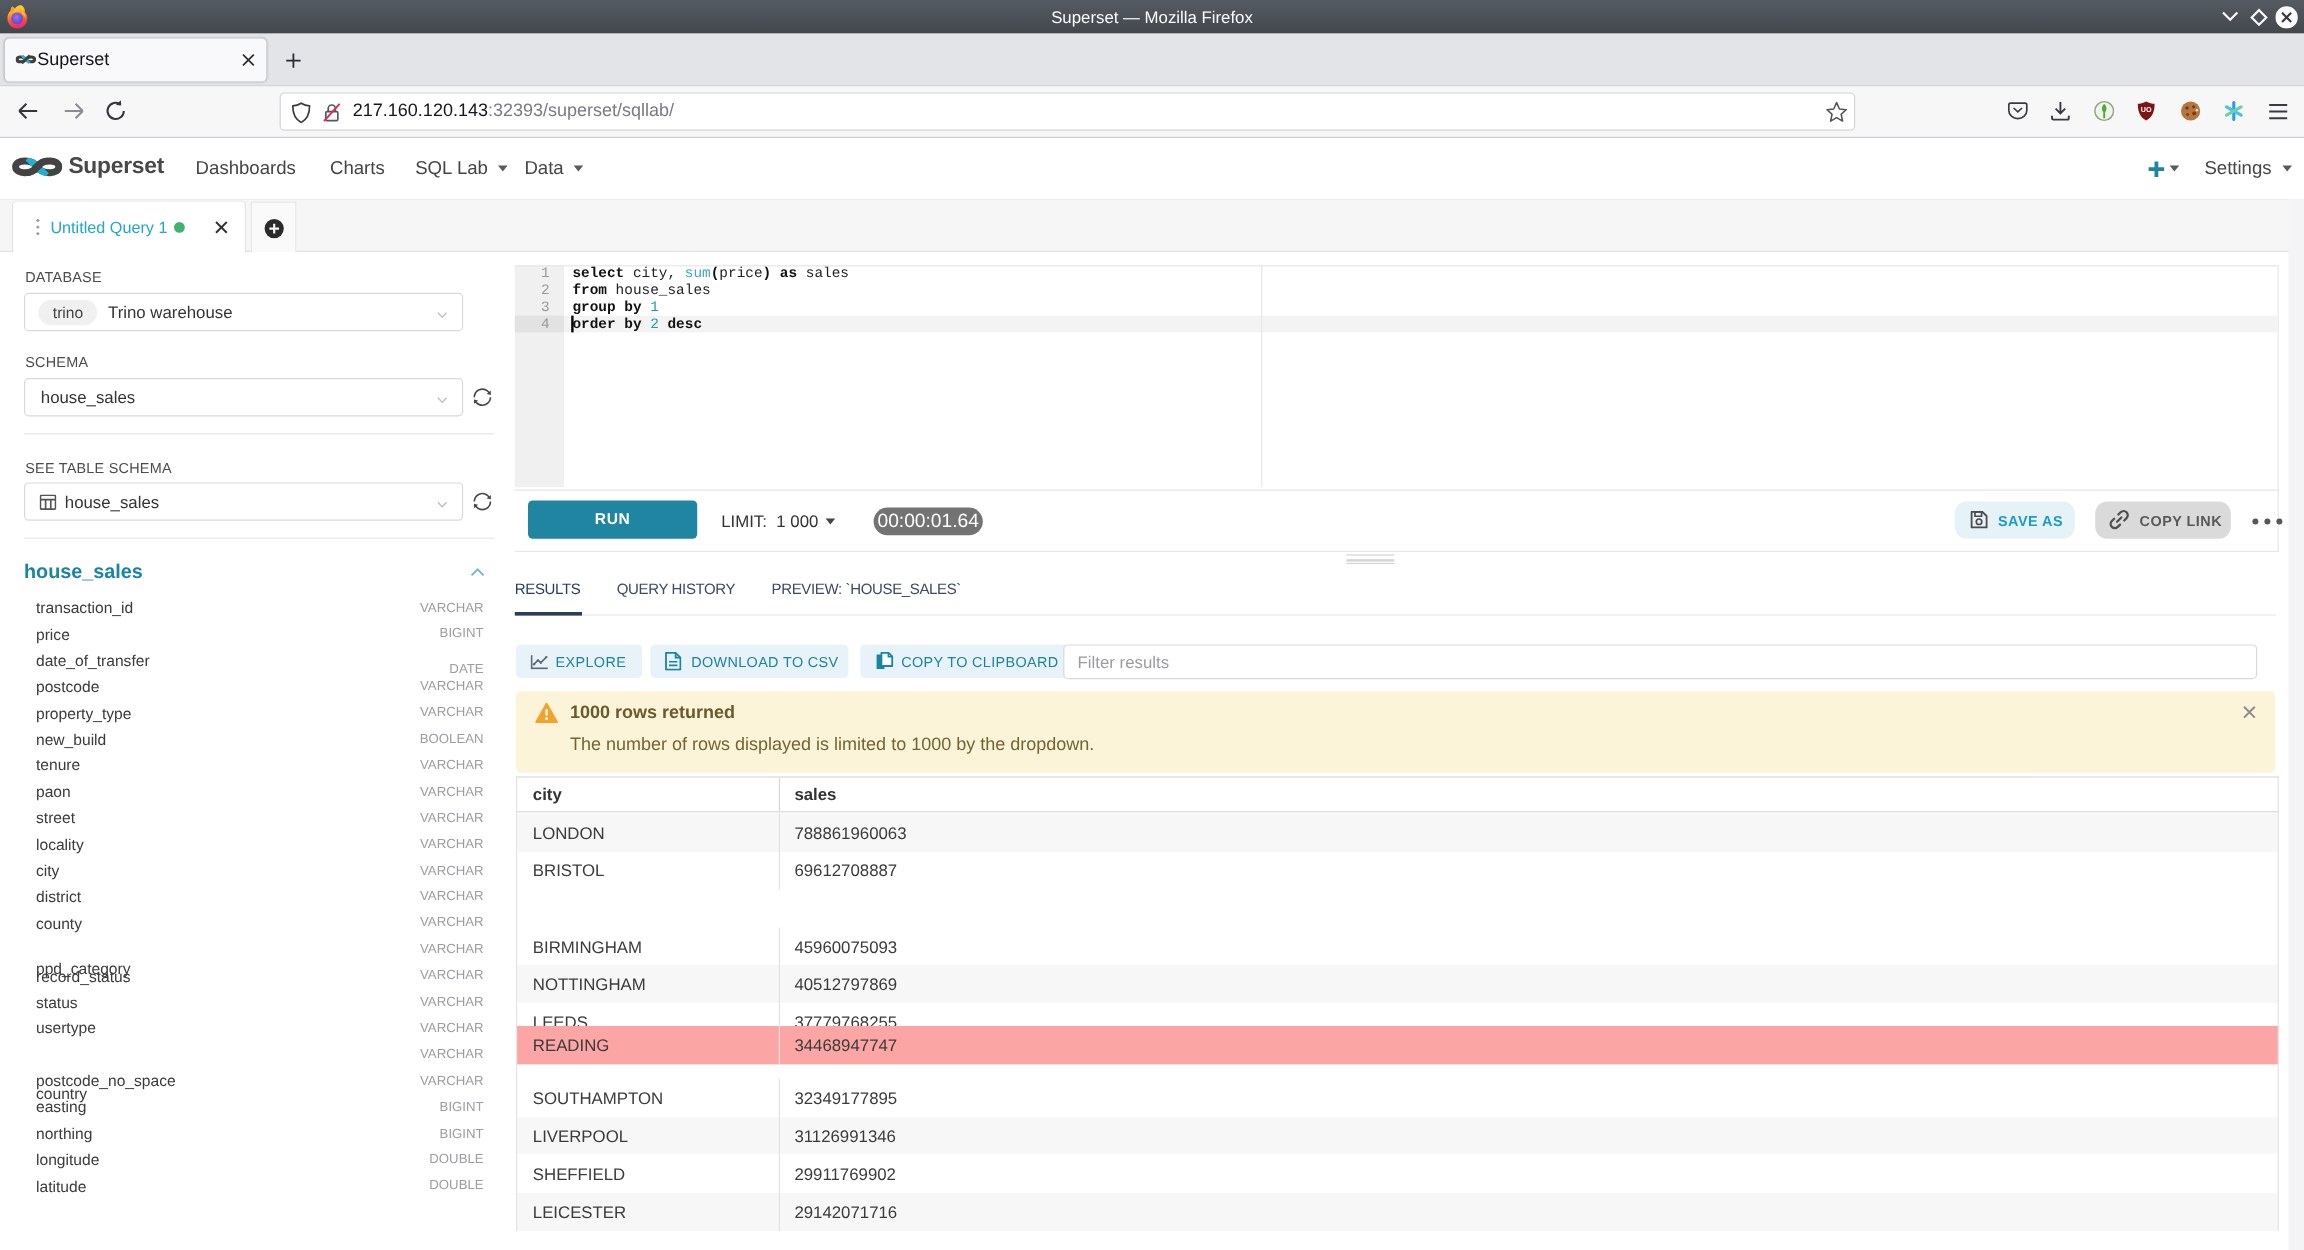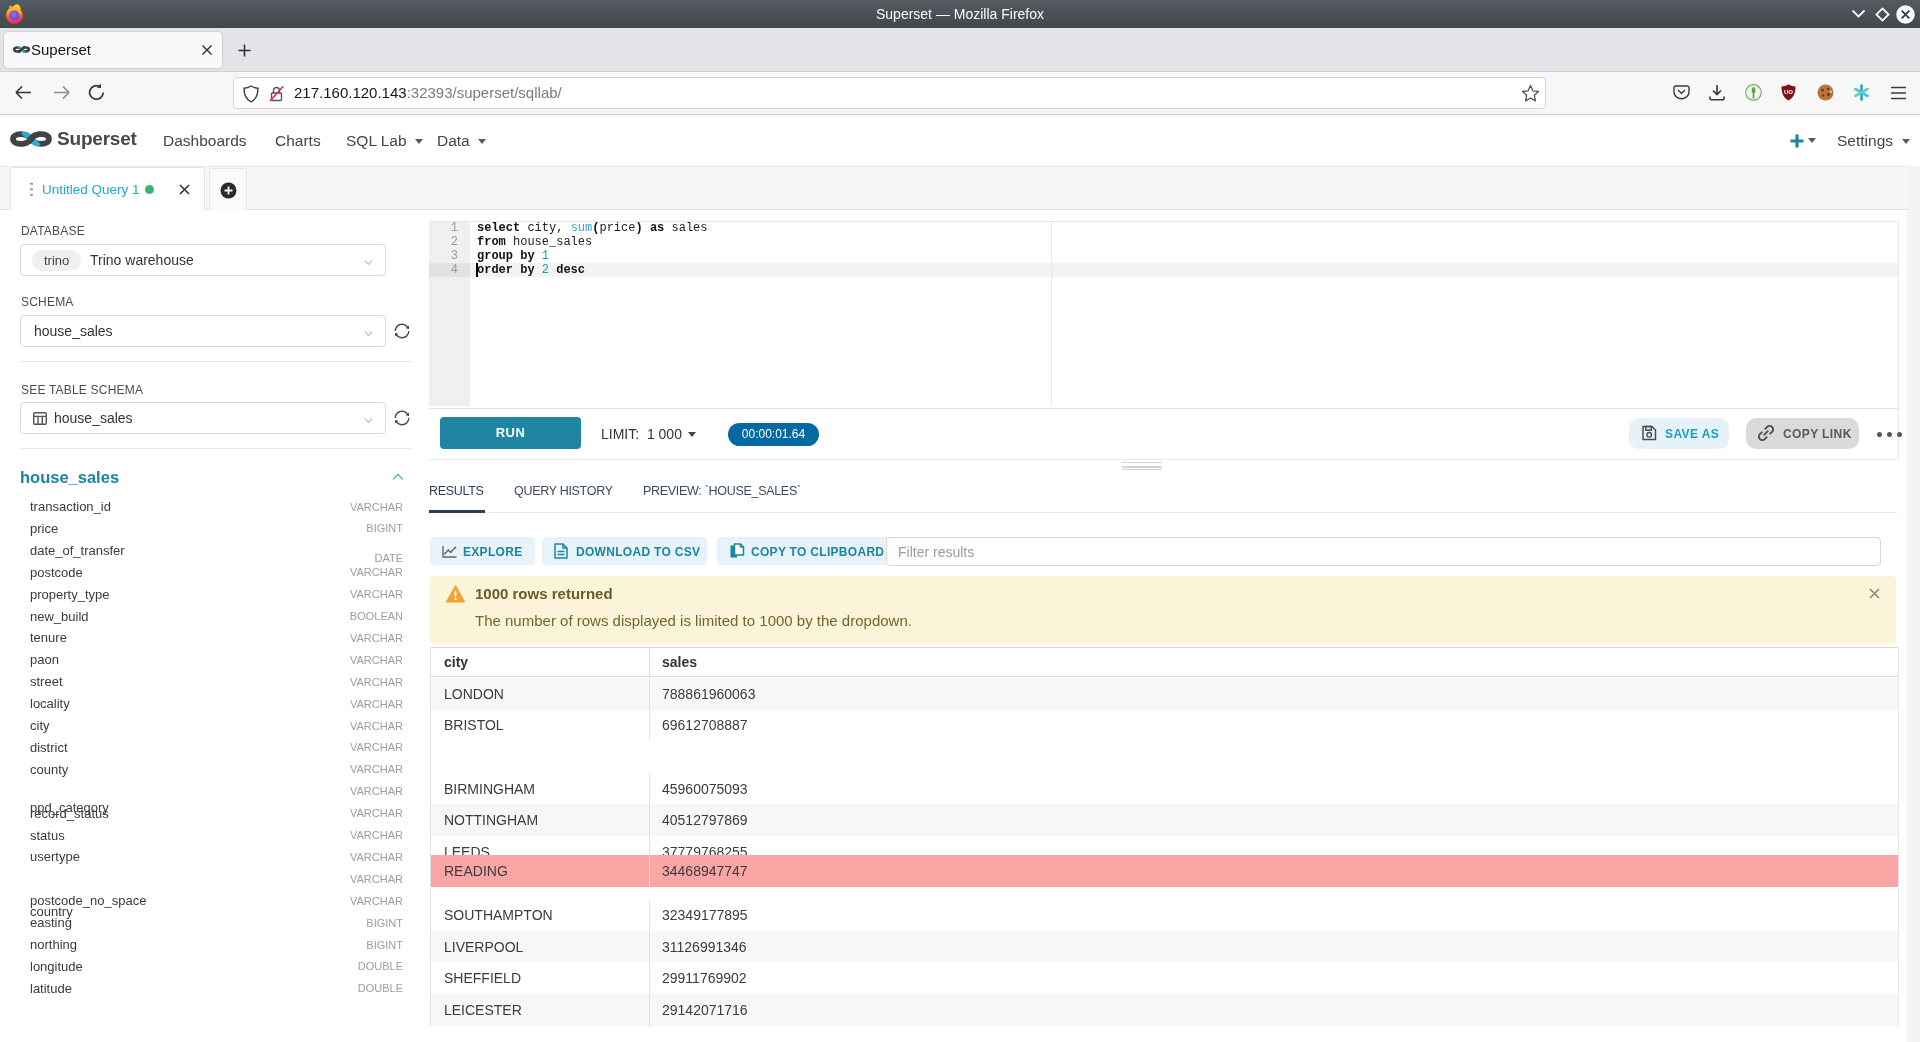--- a/index.html
+++ b/index.html
@@ -42,26 +42,26 @@
 .cline{position:absolute;left:48px;font-family:"Liberation Mono",monospace;font-size:12px;color:#222;white-space:pre}
 .kw{font-weight:bold;color:#111}
 .fn{color:#3fa4c6}
 .num{color:#18a0ae}
 #printmargin{position:absolute;left:622px;top:0;width:1px;height:185px;background:#e8e8e8}
 #activeline{position:absolute;left:41px;top:42px;width:1428px;height:14px;background:#f3f3f3}
 #activegutter{position:absolute;left:0;top:42px;width:41px;height:14px;background:#e2e2e2}
 
 #toolbar{left:429px;top:409px;width:1470px;height:51px;background:#fff;border-bottom:1px solid #e8e8e8;border-right:1px solid #e7e7e7}
 #runbtn{position:absolute;left:11px;top:8px;width:141px;height:32px;background:#1f85a1;border-radius:4px;color:#fff;font-size:13px;font-weight:bold;letter-spacing:.5px;text-align:center;line-height:32px}
-#timer{position:absolute;left:299px;top:14px;width:91px;height:23px;background:#0369a1;border-radius:12px;color:#fff;font-size:12px;text-align:center;line-height:23px}
+#timer{position:absolute;left:299px;top:14px;width:91px;height:23px;background:#737373;border-radius:12px;color:#fff;font-size:16px;text-align:center;line-height:23px}
 .toolbtn{position:absolute;top:9px;height:31px;border-radius:10px;font-size:12px;font-weight:bold;letter-spacing:.4px}
 
 #resultTabs{left:429px;top:460px;width:1468px;height:53px;background:#fff;border-bottom:1px solid #e8e8e8}
 .rtab{position:absolute;top:24px;font-size:12.5px;letter-spacing:-.3px;color:#3c4a63}
-.bluebtn{position:absolute;top:537px;height:28px;background:#e8f3f9;border-radius:4px;color:#1a85a3;font-size:12px;font-weight:bold;letter-spacing:.3px}
+.bluebtn{position:absolute;top:537px;height:28px;background:#e8f3f9;border-radius:4px;color:#1a85a3;font-size:12px;font-weight:normal;letter-spacing:.3px}
 #filterbox{left:886px;top:537px;width:995px;height:29px;background:#fff;border:1px solid #d9d9d9;border-radius:4px}
 #warnbox{left:430px;top:576px;width:1466px;height:68px;background:#fcf4d9;border-radius:4px}
 
 #rtable{left:430px;top:647px;width:1469px;height:395px}
 .thead{position:absolute;left:0;top:0;width:1469px;height:30px;border-top:1px solid #d9d9d9;border-bottom:1px solid #d9d9d9;background:#fff}
 .trow{position:absolute;left:0;width:1469px;height:31.6px;font-size:14px;color:#3b3b3b}
 .tcell1{position:absolute;left:14px;top:50%;transform:translateY(-50%)}
 .tcell2{position:absolute;left:232px;top:50%;transform:translateY(-50%)}
 .vline{position:absolute;left:219px;top:0;width:1px;height:100%;background:#e2e2e2}
 </style>

